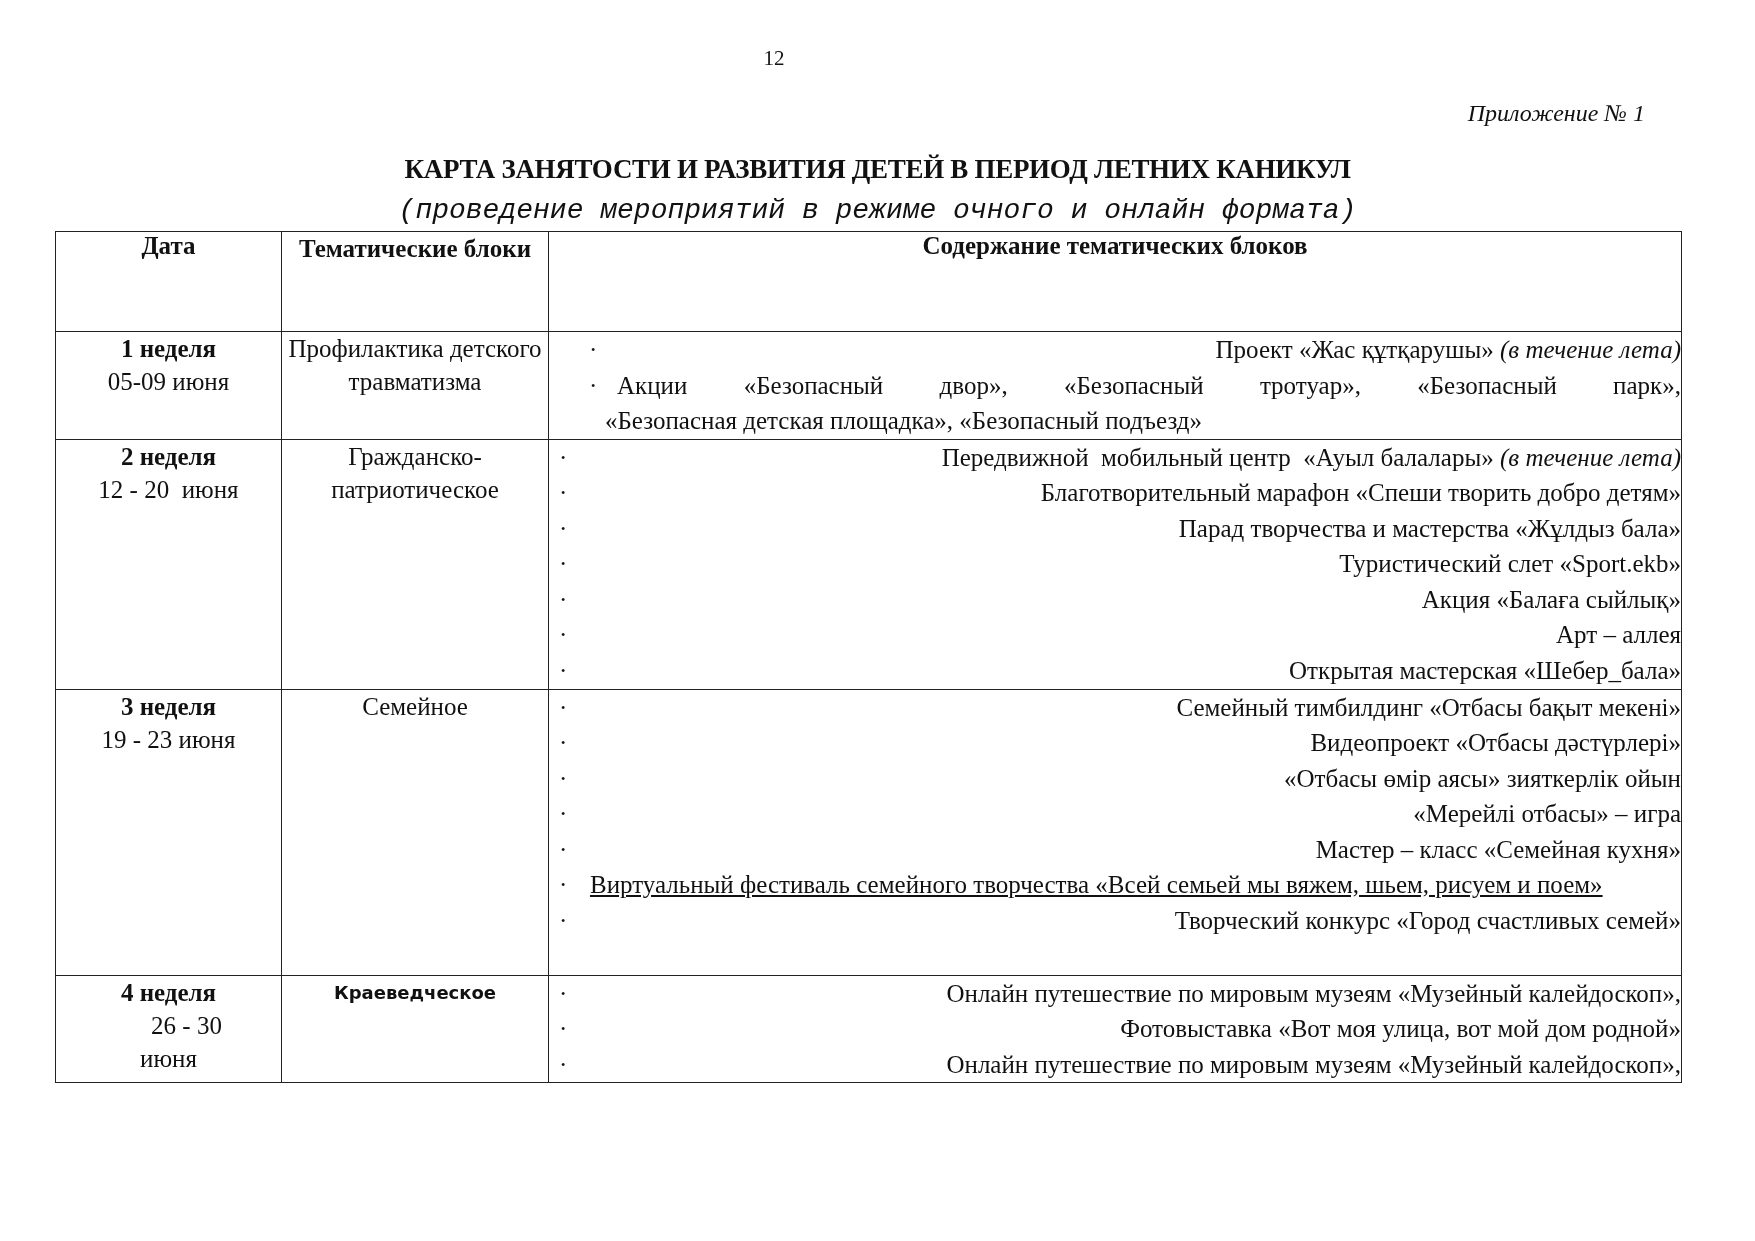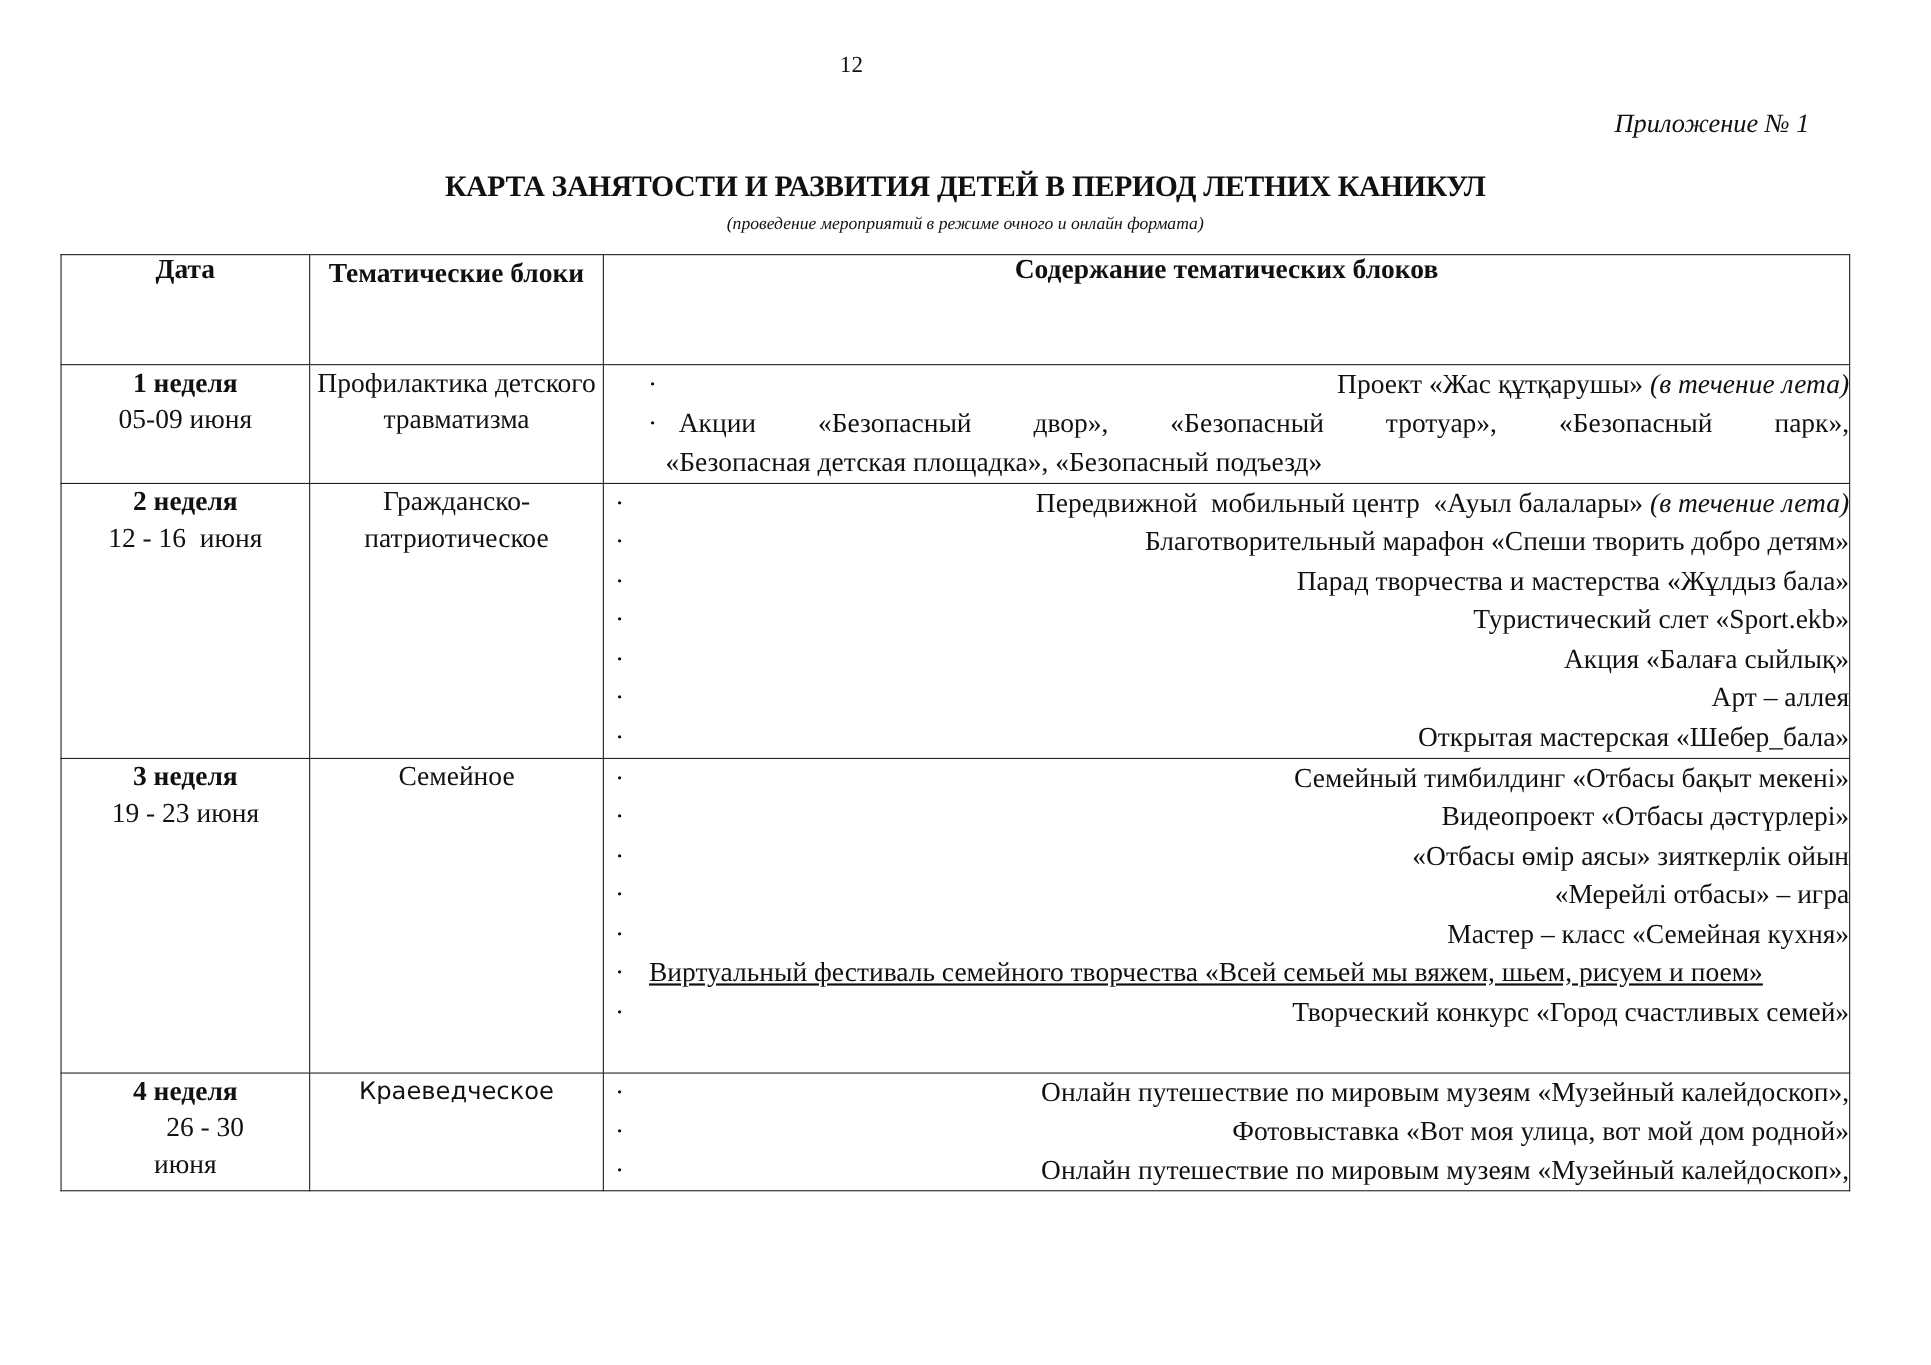--- a/index.html
+++ b/index.html
@@ -15,40 +15,40 @@
     position: absolute; right: 110px; top: 100px;
     font-style: italic; font-size: 24px;
   }
   .title {
     position: absolute; left: 0; width: 1755px; top: 154px;
     text-align: center; font-weight: bold; font-size: 27px;
     letter-spacing: -0.3px;
   }
   .subtitle {
     position: absolute; left: 0; width: 1755px; top: 195px;
-    text-align: center; font-style: italic; font-size: 16px;
+    text-align: center; font-style: italic; font-size: 28px; font-family: Liberation Mono, monospace;
   }
   table.schedule {
     position: absolute; left: 55px; top: 231px; width: 1627px;
     border-collapse: collapse; table-layout: fixed;
   }
   table.schedule td, table.schedule th {
     border: 1.5px solid #222; vertical-align: top; padding: 0;
   }
   table.schedule th {
     font-weight: bold; font-size: 25px; height: 99px;
   }
   th.col-date { width: 225px; text-align: center; padding-top: 4px; }
   th.col-block { width: 266px; text-align: center; line-height: 34px; padding-top: 4px; }
   th.col-content { text-align: center; vertical-align: middle; padding-bottom: 14px; }
   td.date-cell { text-align: center; font-size: 25px; line-height: 33px; padding-top: 4px; }
   td.date-cell .week { font-weight: bold; display: block; }
   td.date-cell .range { display: block; }
   td.block-cell { text-align: center; font-size: 25px; line-height: 33px; padding-top: 4px; }
-  td.block-cell.sans { font-family: "DejaVu Sans", "Liberation Sans", sans-serif; font-size: 22px; }
+  td.block-cell.sans { font-family: "DejaVu Sans", "Liberation Sans", sans-serif; font-size: 18px; font-weight: bold; }
   td.content-cell { font-size: 25px; padding: 3px 10px 0 14px; }
   .item { line-height: 35.5px; display: flex; }
   .item .bullet { display: inline-block; width: 36px; flex: 0 0 36px; text-align: left; padding-left: 4px; }
   .item .text { flex: 1; text-align: right; }
   .item .note { font-style: italic; }
   .item.wrap-full { display: block; text-decoration: underline; }
   .item.wrap-full .bullet { display: inline-block; }
   .row1 { height: 105px; }
   .row2 { height: 250px; }
   .row3 { height: 286px; }
@@ -95,21 +95,21 @@
             <span class="text" style="flex:1;text-align:justify;text-align-last:justify;">Акции «Безопасный двор», «Безопасный тротуар», «Безопасный парк»,</span>
           </div>
           <span class="cont-line" style="padding-left:16px;">«Безопасная детская площадка», «Безопасный подъезд»</span>
         </div>
       </td>
     </tr>
 
     <tr class="row2">
       <td class="date-cell">
         <span class="week">2 неделя</span>
-        <span class="range" style="white-space:pre;">12 - 16  июня</span>
+        <span class="range" style="white-space:pre;">12 - 20  июня</span>
       </td>
       <td class="block-cell" style="padding-left:20px;padding-right:20px;">Гражданско-патриотическое</td>
       <td class="content-cell" style="padding-left:6px;">
         <div class="item">
           <span class="bullet">·</span>
           <span class="text"><span style="white-space:pre;">Передвижной  мобильный центр  «Ауыл балалары» </span><span class="note">(в течение лета)</span></span>
         </div>
         <div class="item">
           <span class="bullet">·</span>
           <span class="text">Благотворительный марафон «Спеши творить добро детям»</span>

